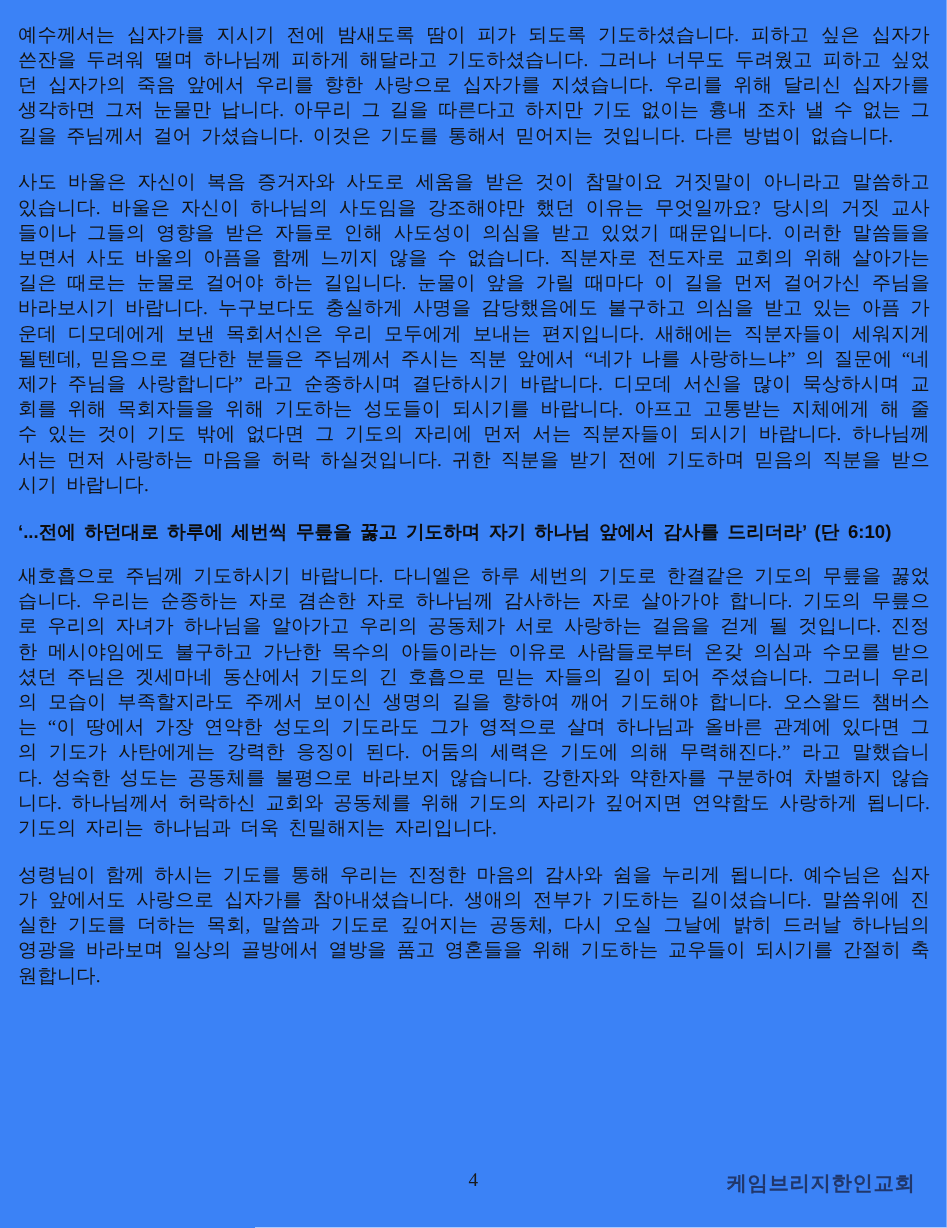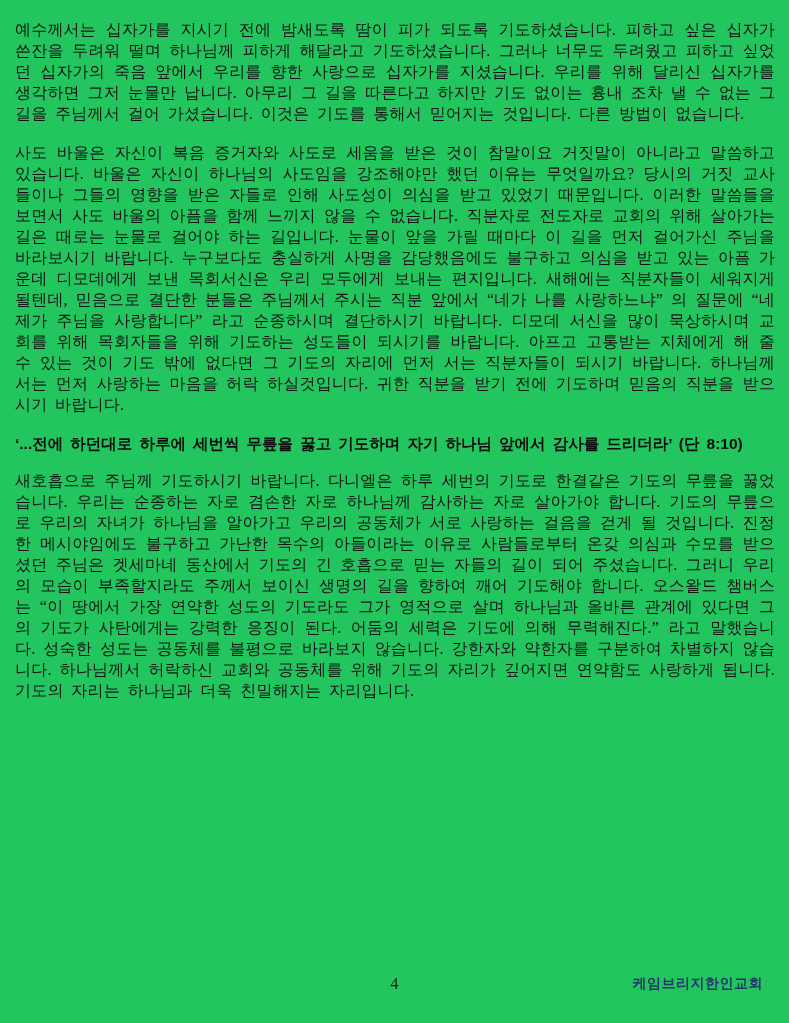--- a/index.html
+++ b/index.html
@@ -7,21 +7,21 @@
     width: 789px;
     height: 1023px;
     background: #ffffff;
     font-family: "Liberation Serif", "DejaVu Serif", serif;
     overflow: hidden;
   }
   .page {
     position: relative;
     width: 789px;
     height: 1023px;
-    background: #22c55e;
+    background: #3b82f6;
   }
   .content {
     padding: 19px 14px 0 15px;
     color: #141414;
   }
   p.body-para {
     font-size: 16px;
     line-height: 21px;
     text-align: justify;
     word-spacing: 0.22em;
@@ -51,34 +51,35 @@
     left: 50%;
     transform: translateX(-50%);
     font-size: 16px;
     color: #1a1a1a;
     font-family: "Liberation Serif", "DejaVu Serif", serif;
   }
   .church-name {
     position: absolute;
     right: 26px;
     top: 0;
-    font-size: 14px;
+    font-size: 17px;
     font-weight: bold;
     color: #21376b;
     font-family: "Liberation Serif", "DejaVu Serif", serif;
     letter-spacing: 0.5px;
   }
 </style>
 </head>
 <body>
 
 <div class="page">
   <div class="content">
     <p class="body-para">예수께서는 십자가를 지시기 전에 밤새도록 땀이 피가 되도록 기도하셨습니다. 피하고 싶은 십자가 쓴잔을 두려워 떨며 하나님께 피하게 해달라고 기도하셨습니다. 그러나 너무도 두려웠고 피하고 싶었던 십자가의 죽음 앞에서 우리를 향한 사랑으로 십자가를 지셨습니다. 우리를 위해 달리신 십자가를 생각하면 그저 눈물만 납니다. 아무리 그 길을 따른다고 하지만 기도 없이는 흉내 조차 낼 수 없는 그 길을 주님께서 걸어 가셨습니다. 이것은 기도를 통해서 믿어지는 것입니다. 다른 방법이 없습니다.</p>
     <p class="body-para">사도 바울은 자신이 복음 증거자와 사도로 세움을 받은 것이 참말이요 거짓말이 아니라고 말씀하고 있습니다. 바울은 자신이 하나님의 사도임을 강조해야만 했던 이유는 무엇일까요? 당시의 거짓 교사들이나 그들의 영향을 받은 자들로 인해 사도성이 의심을 받고 있었기 때문입니다. 이러한 말씀들을 보면서 사도 바울의 아픔을 함께 느끼지 않을 수 없습니다. 직분자로 전도자로 교회의 위해 살아가는 길은 때로는 눈물로 걸어야 하는 길입니다. 눈물이 앞을 가릴 때마다 이 길을 먼저 걸어가신 주님을 바라보시기 바랍니다. 누구보다도 충실하게 사명을 감당했음에도 불구하고 의심을 받고 있는 아픔 가운데 디모데에게 보낸 목회서신은 우리 모두에게 보내는 편지입니다. 새해에는 직분자들이 세워지게 될텐데, 믿음으로 결단한 분들은 주님께서 주시는 직분 앞에서 “네가 나를 사랑하느냐” 의 질문에 “네 제가 주님을 사랑합니다” 라고 순종하시며 결단하시기 바랍니다. 디모데 서신을 많이 묵상하시며 교회를 위해 목회자들을 위해 기도하는 성도들이 되시기를 바랍니다. 아프고 고통받는 지체에게 해 줄 수 있는 것이 기도 밖에 없다면 그 기도의 자리에 먼저 서는 직분자들이 되시기 바랍니다. 하나님께서는 먼저 사랑하는 마음을 허락 하실것입니다. 귀한 직분을 받기 전에 기도하며 믿음의 직분을 받으시기 바랍니다.</p>
-    <p class="scripture-quote">‘...전에 하던대로 하루에 세번씩 무릎을 꿇고 기도하며 자기 하나님 앞에서 감사를 드리더라’ (단 8:10)</p>
+    <p class="scripture-quote">‘...전에 하던대로 하루에 세번씩 무릎을 꿇고 기도하며 자기 하나님 앞에서 감사를 드리더라’ (단 6:10)</p>
     <p class="body-para">새호흡으로 주님께 기도하시기 바랍니다. 다니엘은 하루 세번의 기도로 한결같은 기도의 무릎을 꿇었습니다. 우리는 순종하는 자로 겸손한 자로 하나님께 감사하는 자로 살아가야 합니다. 기도의 무릎으로 우리의 자녀가 하나님을 알아가고 우리의 공동체가 서로 사랑하는 걸음을 걷게 될 것입니다. 진정한 메시야임에도 불구하고 가난한 목수의 아들이라는 이유로 사람들로부터 온갖 의심과 수모를 받으셨던 주님은 겟세마네 동산에서 기도의 긴 호흡으로 믿는 자들의 길이 되어 주셨습니다. 그러니 우리의 모습이 부족할지라도 주께서 보이신 생명의 길을 향하여 깨어 기도해야 합니다. 오스왈드 챔버스는 “이 땅에서 가장 연약한 성도의 기도라도 그가 영적으로 살며 하나님과 올바른 관계에 있다면 그의 기도가 사탄에게는 강력한 응징이 된다. 어둠의 세력은 기도에 의해 무력해진다.” 라고 말했습니다. 성숙한 성도는 공동체를 불평으로 바라보지 않습니다. 강한자와 약한자를 구분하여 차별하지 않습니다. 하나님께서 허락하신 교회와 공동체를 위해 기도의 자리가 깊어지면 연약함도 사랑하게 됩니다. 기도의 자리는 하나님과 더욱 친밀해지는 자리입니다.</p>
+    <p class="body-para">성령님이 함께 하시는 기도를 통해 우리는 진정한 마음의 감사와 쉼을 누리게 됩니다. 예수님은 십자가 앞에서도 사랑으로 십자가를 참아내셨습니다. 생애의 전부가 기도하는 길이셨습니다. 말씀위에 진실한 기도를 더하는 목회, 말씀과 기도로 깊어지는 공동체, 다시 오실 그날에 밝히 드러날 하나님의 영광을 바라보며 일상의 골방에서 열방을 품고 영혼들을 위해 기도하는 교우들이 되시기를 간절히 축원합니다.</p>
   </div>
   <div class="footer">
     <span class="page-number">4</span>
     <span class="church-name">케임브리지한인교회</span>
   </div>
 </div>
 
 </body></html>

